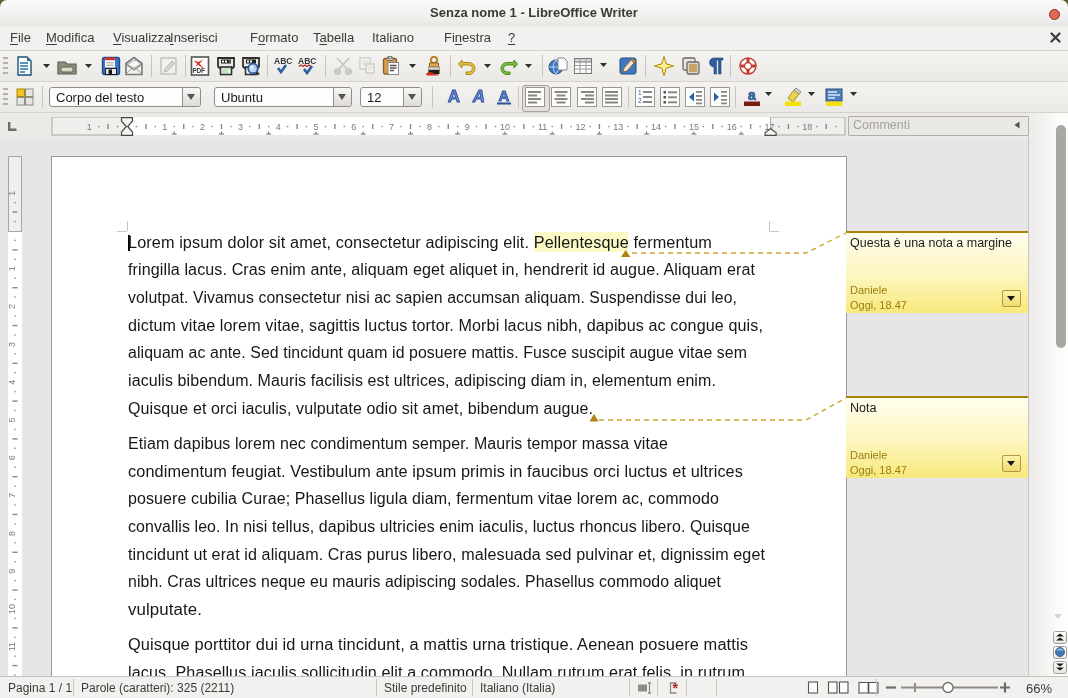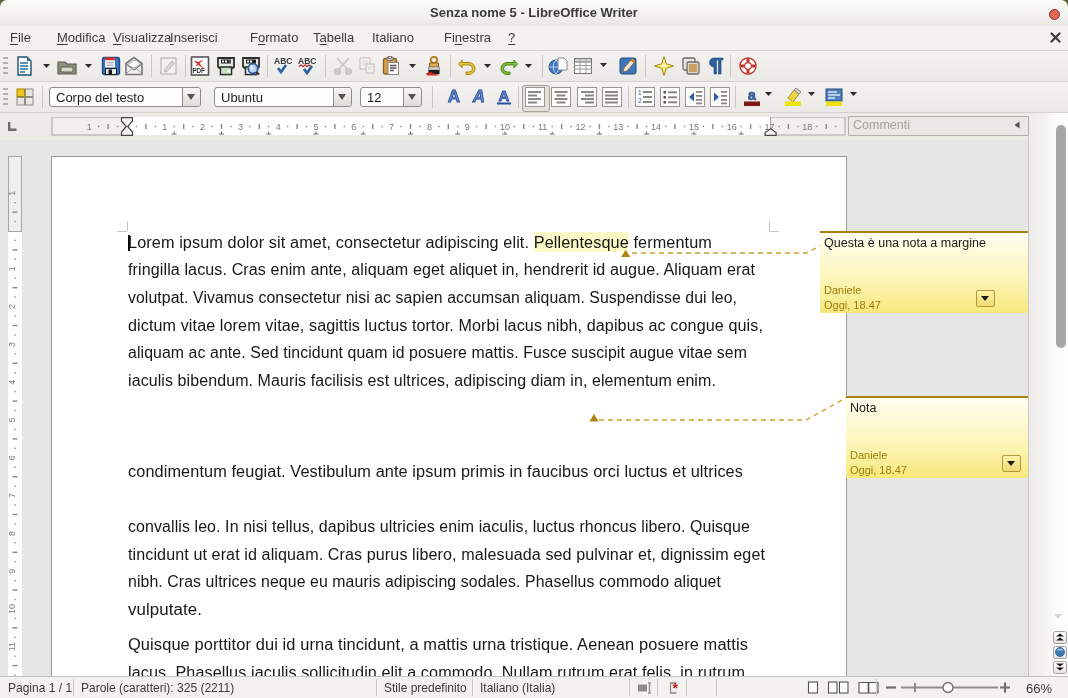--- a/index.html
+++ b/index.html
@@ -19,25 +19,25 @@
 .combo{position:absolute;height:18px;background:#fdfdfd;border:1px solid #908d88;border-radius:3px}
 .combot{position:absolute;left:6px;top:2px;font-size:13px;color:#1c1c1c;white-space:nowrap}
 .combob{position:absolute;right:0;top:0;width:17px;height:18px;background:linear-gradient(180deg,#f7f6f5,#dedbd6);border-left:1px solid #908d88;border-radius:0 3px 3px 0}
 .combob:after{content:"";position:absolute;left:4px;top:6px;border:4.5px solid transparent;border-top:6px solid #55534e}
 .st{position:absolute;top:5px;font-size:12px;color:#3c3b37;white-space:nowrap}
 .ssep{position:absolute;top:3px;width:1px;height:17px;background:#c9c6c0}
 </style></head><body>
 <div class="abs" style="left:0;top:0;width:10px;height:10px;background:#5d6134"></div>
 <div class="abs" style="left:1058px;top:0;width:10px;height:10px;background:#5d6134"></div>
 <div class="abs" id="titlebar"></div>
-<div class="abs" id="titletext">Senza nome 5 - LibreOffice Writer</div>
+<div class="abs" id="titletext">Senza nome 1 - LibreOffice Writer</div>
 <div class="abs" style="left:1049px;top:9px;width:9px;height:9px;border-radius:50%;background:#e2695a;border:1px solid #8e2a1c"></div>
 <div class="abs" id="menubar"></div>
 <div class="mi" style="left:10px"><u>F</u>ile</div>
-<div class="mi" style="left:57px"><u>M</u>odifica</div>
+<div class="mi" style="left:46px"><u>M</u>odifica</div>
 <div class="mi" style="left:113px"><u>V</u>isualizza</div>
 <div class="mi" style="left:170px"><u>I</u>nserisci</div>
 <div class="mi" style="left:250px">F<u>o</u>rmato</div>
 <div class="mi" style="left:313px">T<u>a</u>bella</div>
 <div class="mi" style="left:372px">Italiano</div>
 <div class="mi" style="left:444px">Fi<u>n</u>estra</div>
 <div class="mi" style="left:508px"><u>?</u></div>
 <svg class="abs" style="left:1050px;top:32px" width="11" height="11" viewBox="0 0 11 11">
     <path d="M1.5 1.5 L9.5 9.5 M9.5 1.5 L1.5 9.5" stroke="#3c3b37" stroke-width="2.2" stroke-linecap="round"></path>
   </svg>
@@ -507,35 +507,38 @@
     <path d="M0.5 0 v10 M0 10.5 h10" stroke="#c6c6c6" stroke-width="1"></path>
   </svg>
 <div class="abs" style="left:128px;top:234.5px;width:1.5px;height:16.5px;background:#000"></div>
 <div class="abs" style="left:51px;top:0;width:794px;height:676px;overflow:hidden">
     <div class="tl" style="top:233.6px;transform:scaleX(1.0151)" id="a0">Lorem ipsum dolor sit amet, consectetur adipiscing elit. <span class="hl">Pellentesque</span> fermentum</div>
     <div class="tl" style="top:261.3px;transform:scaleX(1.0055)" id="a1">fringilla lacus. Cras enim ante, aliquam eget aliquet in, hendrerit id augue. Aliquam erat</div>
     <div class="tl" style="top:288.9px;transform:scaleX(0.9867)" id="a2">volutpat. Vivamus consectetur nisi ac sapien accumsan aliquam. Suspendisse dui leo,</div>
     <div class="tl" style="top:316.6px;transform:scaleX(1.0082)" id="a3">dictum vitae lorem vitae, sagittis luctus tortor. Morbi lacus nibh, dapibus ac congue quis,</div>
     <div class="tl" style="top:344.3px;transform:scaleX(0.9893)" id="a4">aliquam ac ante. Sed tincidunt quam id posuere mattis. Fusce suscipit augue vitae sem</div>
     <div class="tl" style="top:372.0px;transform:scaleX(0.9981)" id="a5">iaculis bibendum. Mauris facilisis est ultrices, adipiscing diam in, elementum enim.</div>
+    <div class="tl" style="top:399.6px;transform:scaleX(1.0010)" id="a6">Quisque et orci iaculis, vulputate odio sit amet, bibendum augue.</div>
+    <div class="tl" style="top:434.9px;transform:scaleX(0.9975)" id="b0">Etiam dapibus lorem nec condimentum semper. Mauris tempor massa vitae</div>
     <div class="tl" style="top:462.6px;transform:scaleX(1.0177)" id="b1">condimentum feugiat. Vestibulum ante ipsum primis in faucibus orci luctus et ultrices</div>
+    <div class="tl" style="top:490.2px;transform:scaleX(0.9995)" id="b2">posuere cubilia Curae; Phasellus ligula diam, fermentum vitae lorem ac, commodo</div>
     <div class="tl" style="top:517.9px;transform:scaleX(0.9956)" id="b3">convallis leo. In nisi tellus, dapibus ultricies enim iaculis, luctus rhoncus libero. Quisque</div>
     <div class="tl" style="top:545.6px;transform:scaleX(1.0058)" id="b4">tincidunt ut erat id aliquam. Cras purus libero, malesuada sed pulvinar et, dignissim eget</div>
     <div class="tl" style="top:573.3px;transform:scaleX(0.9891)" id="b5">nibh. Cras ultrices neque eu mauris adipiscing sodales. Phasellus commodo aliquet</div>
     <div class="tl" style="top:600.9px;transform:scaleX(1.0513)" id="b6">vulputate.</div>
     <div class="tl" style="top:636.1px;transform:scaleX(1.0255)" id="c0">Quisque porttitor dui id urna tincidunt, a mattis urna tristique. Aenean posuere mattis</div>
     <div class="tl" style="top:663.8px;transform:scaleX(1.0100)" id="c1">lacus. Phasellus iaculis sollicitudin elit a commodo. Nullam rutrum erat felis, in rutrum</div>
   </div>
 <svg class="abs" style="left:0;top:0;pointer-events:none" width="1068" height="698" viewBox="0 0 1068 698">
     <path d="M621 257 L625.7 250 L630.3 257 Z" fill="#af830f"></path>
     <path d="M632 253 H806 L846 233" fill="none" stroke="#cda02c" stroke-width="1.3" stroke-dasharray="5 4"></path>
     <path d="M589.5 421.5 L594 414 L598.5 421.5 Z" fill="#af830f"></path>
     <path d="M599 420 H806 L846 398" fill="none" stroke="#cda02c" stroke-width="1.3" stroke-dasharray="5 4"></path>
   </svg>
-<div style="position:absolute;left:820px;top:231px;width:210px;height:82px;
+<div style="position:absolute;left:846px;top:231px;width:210px;height:82px;
  background:linear-gradient(180deg,#fffdee 0%,#fdf6bd 55%,#f7e87b 100%);
  border-top:2px solid #a8820a;box-sizing:border-box">
  <div style="position:absolute;left:4px;top:3px;font-size:12.5px;color:#1a1a1a;white-space:nowrap">Questa è una nota a margine</div>
  <div style="position:absolute;left:4px;top:50px;font-size:11px;color:#9c7d0c;line-height:14.5px">Daniele<br>Oggi, 18.47</div>
  <div style="position:absolute;left:156px;top:57px;width:17px;height:15px;background:linear-gradient(180deg,#fdf2a8,#f0dc74);border:1px solid #b09a3a;border-radius:2px">
    <div style="position:absolute;left:4px;top:5px;width:0;height:0;border:4px solid transparent;border-top:5px solid #1a1a1a"></div>
  </div>
 </div>
 <div style="position:absolute;left:846px;top:396px;width:208px;height:82px;
  background:linear-gradient(180deg,#fffdee 0%,#fdf6bd 55%,#f7e87b 100%);

